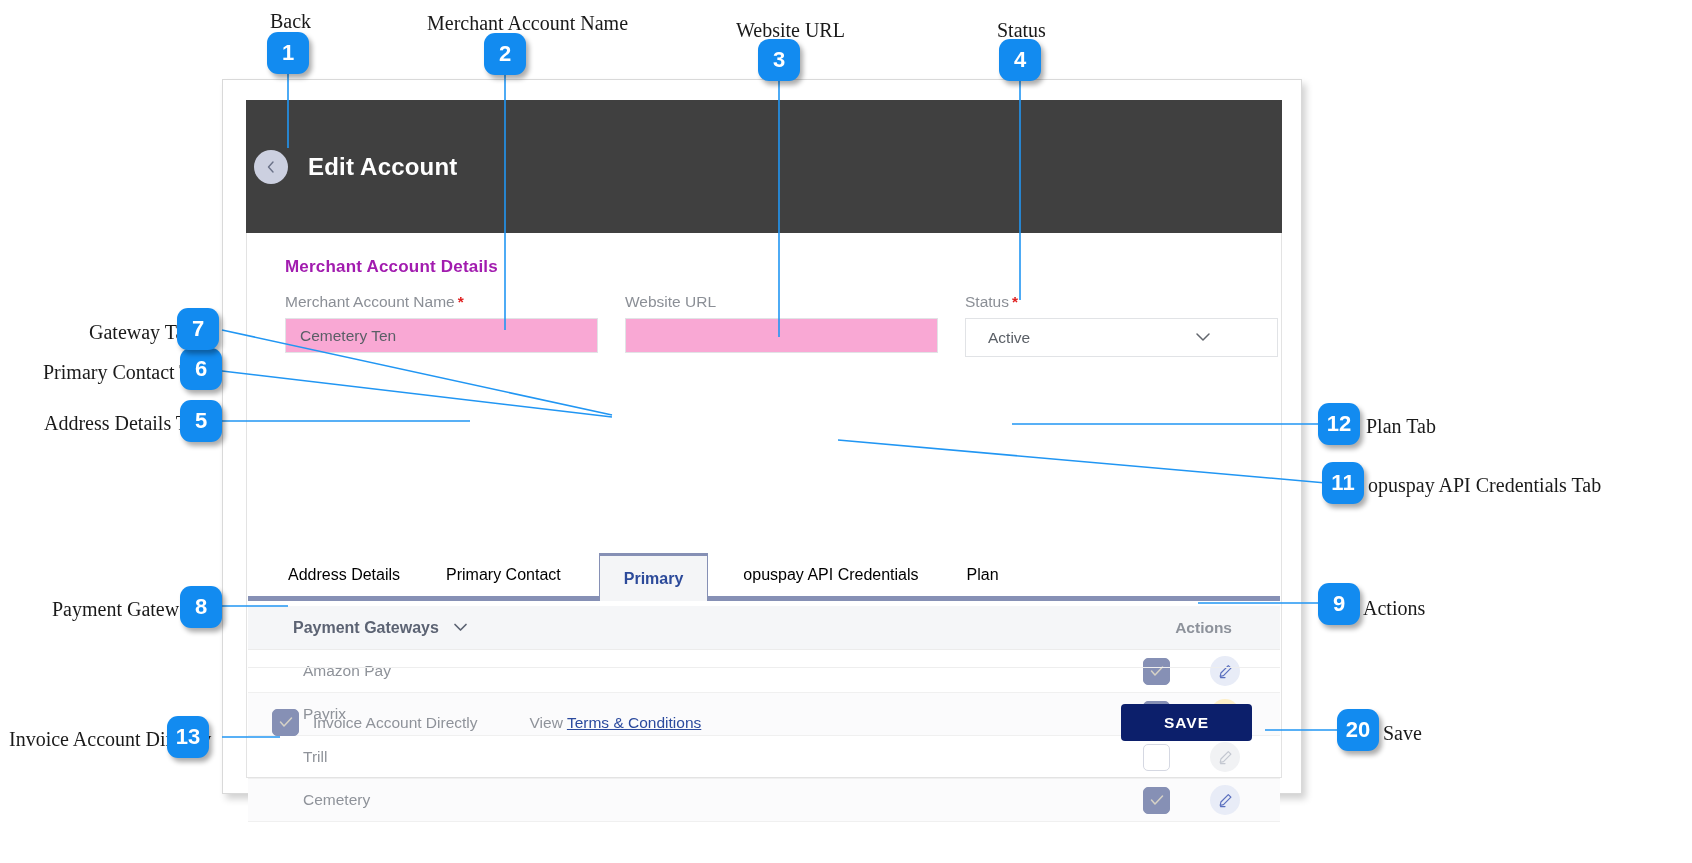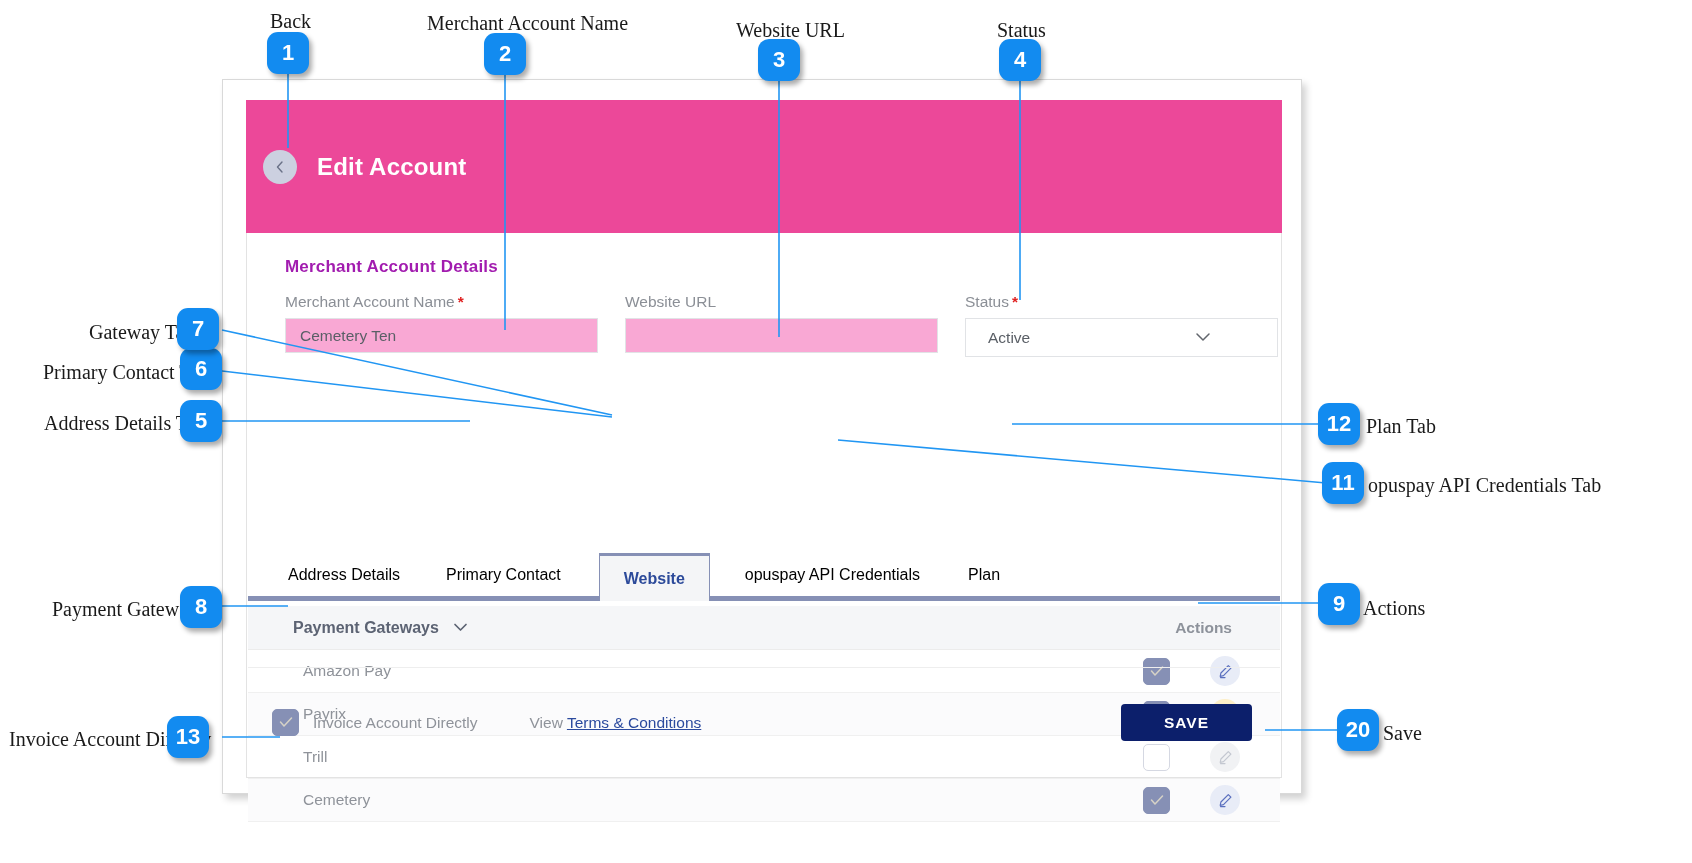--- a/index.html
+++ b/index.html
@@ -33,22 +33,22 @@
     position: absolute; left: 222px; top: 79px;
     width: 1080px; height: 715px;
     background: #ffffff;
     border: 1px solid #d9d9d9;
     box-shadow: 4px 5px 7px rgba(0,0,0,0.18);
     z-index: 2;
   }
   .app-inner { position: absolute; left: 23px; top: 20px; width: 1036px; height: 678px; }
 
   .topbar {
-    height: 133px; background: #ec4899;
-    display: flex; align-items: center; padding-left: 17px;
+    height: 133px; background: #404040;
+    display: flex; align-items: center; padding-left: 8px;
   }
   .back-btn {
     width: 34px; height: 34px; border-radius: 50%;
     background: #ccd0e0;
     display: flex; align-items: center; justify-content: center;
     cursor: pointer;
   }
   .back-btn svg { display: block; }
   .topbar-title {
     margin-left: 20px; color: #ffffff;
@@ -296,21 +296,21 @@
                 </svg>
               </span>
             </div>
           </div>
 
         </div>
 
         <div class="tabs">
           <div class="tab t-addr">Address Details</div>
           <div class="tab t-prim">Primary Contact</div>
-          <div class="tab active">Website</div>
+          <div class="tab active">Primary</div>
           <div class="tab t-api">opuspay API Credentials</div>
           <div class="tab t-plan">Plan</div>
         </div>
 
         <div class="table-wrap">
 
           <div class="thead">
             <div class="th-gw">
               <span>Payment Gateways</span>
               <span>

